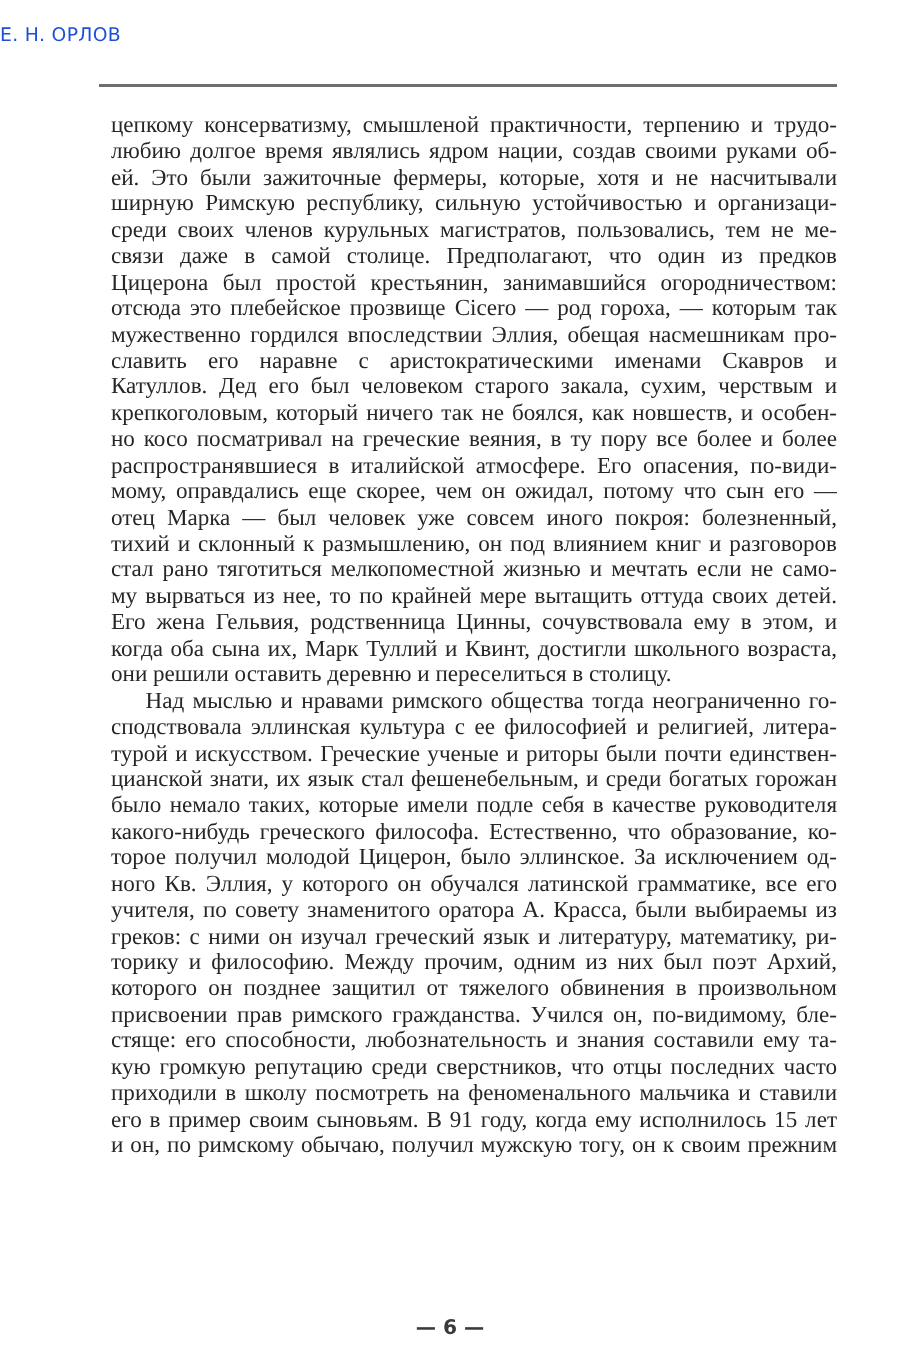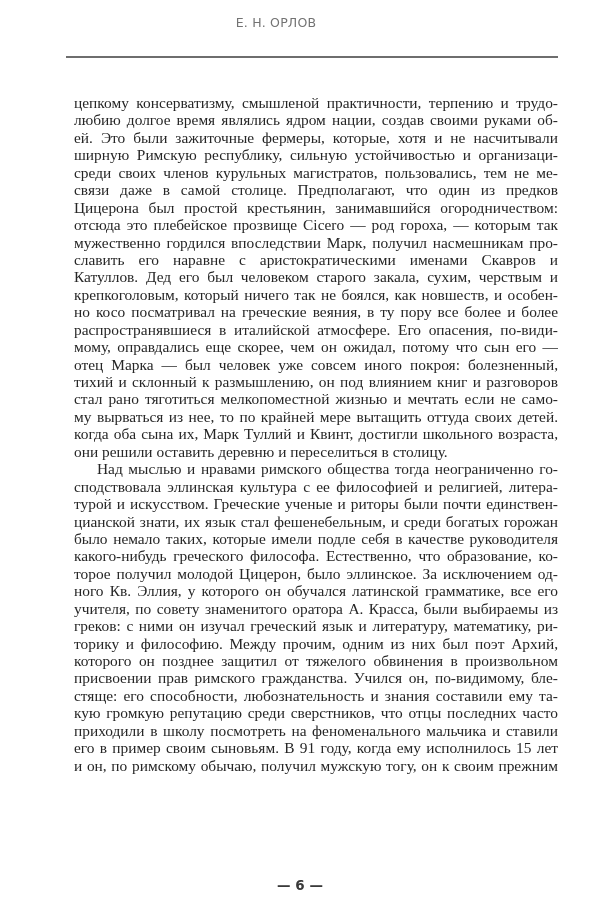--- a/index.html
+++ b/index.html
@@ -1,29 +1,29 @@
 <!DOCTYPE html>
 <html><head>
 <meta charset="utf-8">
 <style>
   html, body { margin: 0; padding: 0; background: #ffffff; }
   body { width: 600px; height: 911px; position: relative; overflow: hidden; }
   .running-head {
     position: absolute; left: 0; width: 552px; top: 15px;
-    text-align: center;
+    text-align: left;
     font-family: "DejaVu Sans", sans-serif;
-    font-size: 12.5px; color: #737373; letter-spacing: 0.2px;
+    font-size: 12.5px; color: #1d4ed8; letter-spacing: 0.2px;
   }
   .rule {
     position: absolute; left: 66px; width: 419px; top: 56px;
     height: 2px; background: #6e6e6e;
     left: 66px; width: 492px;
   }
   .body-text {
-    position: absolute; left: 74px; top: 94px; width: 484px;
+    position: absolute; left: 74px; top: 75px; width: 484px;
     font-family: "Liberation Serif", serif;
     font-size: 15.4px; line-height: 17.45px;
     color: #262626;
     text-align: justify;
   }
   .line { display: block; white-space: nowrap; text-align-last: justify; text-align: justify; height: 17.45px; overflow: hidden; }
   .line.last { text-align-last: left; }
   .line.indent { padding-left: 23px; }
   .folio {
     position: absolute; left: 0; width: 600px; top: 877px;
@@ -41,31 +41,32 @@
 <div class="body-text">
   <div>
     <span class="line">цепкому консерватизму, смышленой практичности, терпению и трудо-</span>
     <span class="line">любию долгое время являлись ядром нации, создав своими руками об-</span>
     <span class="line">ей. Это были зажиточные фермеры, которые, хотя и не насчитывали</span>
     <span class="line">ширную Римскую республику, сильную устойчивостью и организаци-</span>
     <span class="line">среди своих членов курульных магистратов, пользовались, тем не ме-</span>
     <span class="line">связи даже в самой столице. Предполагают, что один из предков</span>
     <span class="line">Цицерона был простой крестьянин, занимавшийся огородничеством:</span>
     <span class="line">отсюда это плебейское прозвище Cicero — род гороха, — которым так</span>
-    <span class="line">мужественно гордился впоследствии Марк, получил насмешникам про-</span>
+    <span class="line">мужественно гордился впоследствии Эллия, обещая насмешникам про-</span>
     <span class="line">славить его наравне с аристократическими именами Скавров и</span>
     <span class="line">Катуллов. Дед его был человеком старого закала, сухим, черствым и</span>
     <span class="line">крепкоголовым, который ничего так не боялся, как новшеств, и особен-</span>
     <span class="line">но косо посматривал на греческие веяния, в ту пору все более и более</span>
     <span class="line">распространявшиеся в италийской атмосфере. Его опасения, по-види-</span>
     <span class="line">мому, оправдались еще скорее, чем он ожидал, потому что сын его —</span>
     <span class="line">отец Марка — был человек уже совсем иного покроя: болезненный,</span>
     <span class="line">тихий и склонный к размышлению, он под влиянием книг и разговоров</span>
     <span class="line">стал рано тяготиться мелкопоместной жизнью и мечтать если не само-</span>
     <span class="line">му вырваться из нее, то по крайней мере вытащить оттуда своих детей.</span>
+    <span class="line">Его жена Гельвия, родственница Цинны, сочувствовала ему в этом, и</span>
     <span class="line">когда оба сына их, Марк Туллий и Квинт, достигли школьного возраста,</span>
     <span class="line last">они решили оставить деревню и переселиться в столицу.</span>
   </div>
   <div>
     <span class="line indent">Над мыслью и нравами римского общества тогда неограниченно го-</span>
     <span class="line">сподствовала эллинская культура с ее философией и религией, литера-</span>
     <span class="line">турой и искусством. Греческие ученые и риторы были почти единствен-</span>
     <span class="line">цианской знати, их язык стал фешенебельным, и среди богатых горожан</span>
     <span class="line">было немало таких, которые имели подле себя в качестве руководителя</span>
     <span class="line">какого-нибудь греческого философа. Естественно, что образование, ко-</span>

